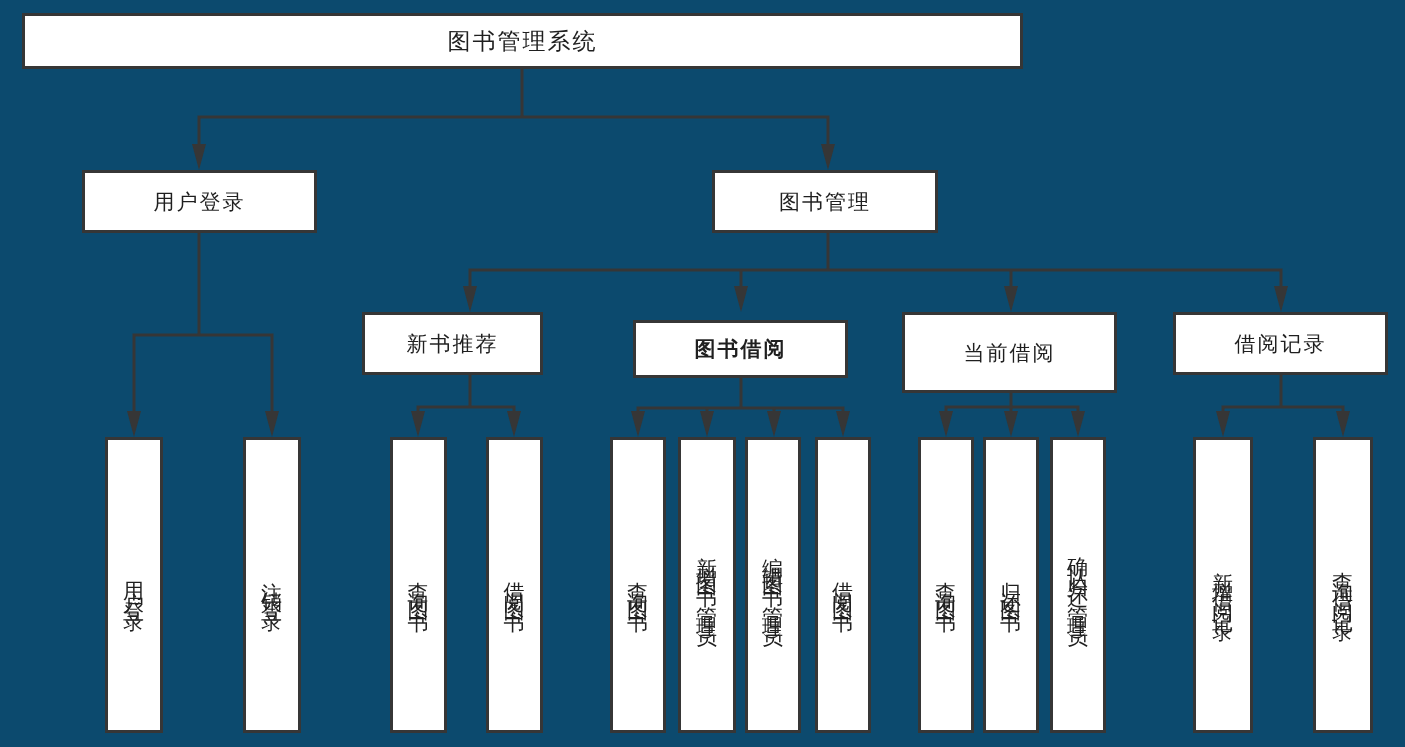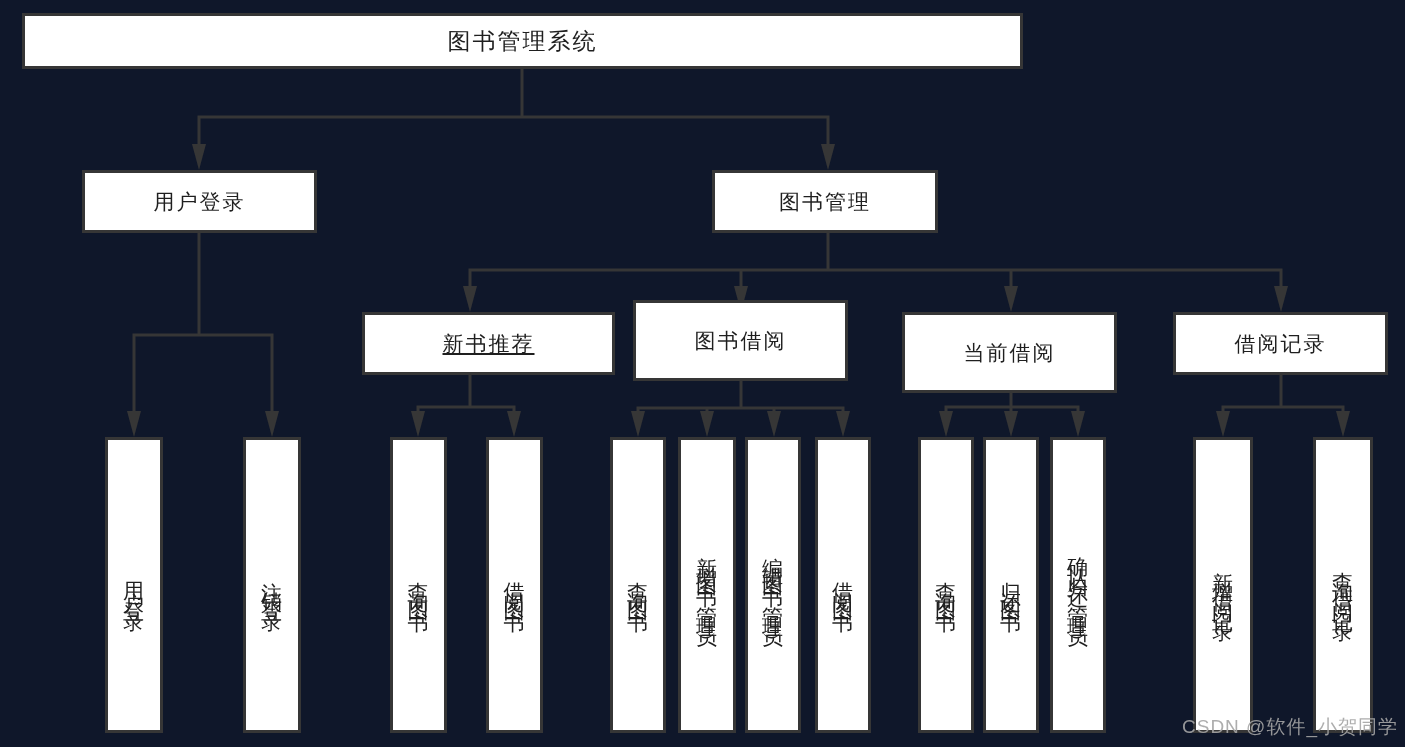--- a/index.html
+++ b/index.html
@@ -1,20 +1,20 @@
 <!DOCTYPE html>
 <html><head>
 <meta charset="utf-8">
 <style>
   html, body { margin: 0; padding: 0; background: #ffffff; }
   #canvas {
     position: relative;
     width: 1405px;
     height: 747px;
-    background: #0f172a;
+    background: #0c4a6e;
     font-family: "Liberation Sans", sans-serif;
     overflow: hidden;
   }
   #connectors {
     position: absolute;
     left: 0; top: 0;
     z-index: 0;
   }
   .node {
     position: absolute;
@@ -83,22 +83,22 @@
       <polygon points="1216,411 1230,411 1223,437"></polygon>
       <polygon points="1336,411 1350,411 1343,437"></polygon>
     </g>
   </svg>
 
   <div class="node root" style="left:22px; top:13px; width:1001px; height:56px;">图书管理系统</div>
 
   <div class="node" style="left:82px; top:170px; width:235px; height:63px;">用户登录</div>
   <div class="node" style="left:712px; top:170px; width:226px; height:63px;">图书管理</div>
 
-  <div class="node" style="left:362px; top:312px; width:253px; height:63px;text-decoration:underline;">新书推荐</div>
-  <div class="node" style="left:633px; top:300px; width:215px; height:81px;">图书借阅</div>
+  <div class="node" style="left:362px; top:312px; width:181px; height:63px;">新书推荐</div>
+  <div class="node" style="left:633px; top:320px; width:215px; height:58px;font-weight:bold;">图书借阅</div>
   <div class="node" style="left:902px; top:312px; width:215px; height:81px;">当前借阅</div>
   <div class="node" style="left:1173px; top:312px; width:215px; height:63px;">借阅记录</div>
 
   <div class="node v" style="left:105px; top:437px; width:58px; height:296px;">用户登录</div>
   <div class="node v" style="left:243px; top:437px; width:58px; height:296px;">注销登录</div>
 
   <div class="node v" style="left:390px; top:437px; width:57px; height:296px;">查询图书</div>
   <div class="node v" style="left:486px; top:437px; width:57px; height:296px;">借阅图书</div>
 
   <div class="node v" style="left:610px; top:437px; width:56px; height:296px;">查询图书</div>
@@ -106,15 +106,14 @@
   <div class="node v" style="left:745px; top:437px; width:56px; height:296px;">编辑图书（管理员）</div>
   <div class="node v" style="left:815px; top:437px; width:56px; height:296px;">借阅图书</div>
 
   <div class="node v" style="left:918px; top:437px; width:56px; height:296px;">查询图书</div>
   <div class="node v" style="left:983px; top:437px; width:56px; height:296px;">归还图书</div>
   <div class="node v" style="left:1050px; top:437px; width:56px; height:296px;">确认归还（管理员）</div>
 
   <div class="node v" style="left:1193px; top:437px; width:60px; height:296px;">新增借阅记录</div>
   <div class="node v" style="left:1313px; top:437px; width:60px; height:296px;">查询借阅记录</div>
 
-  <div id="watermark">CSDN @软件_小贺同学</div>
 
 </div>
 
 </body></html>

